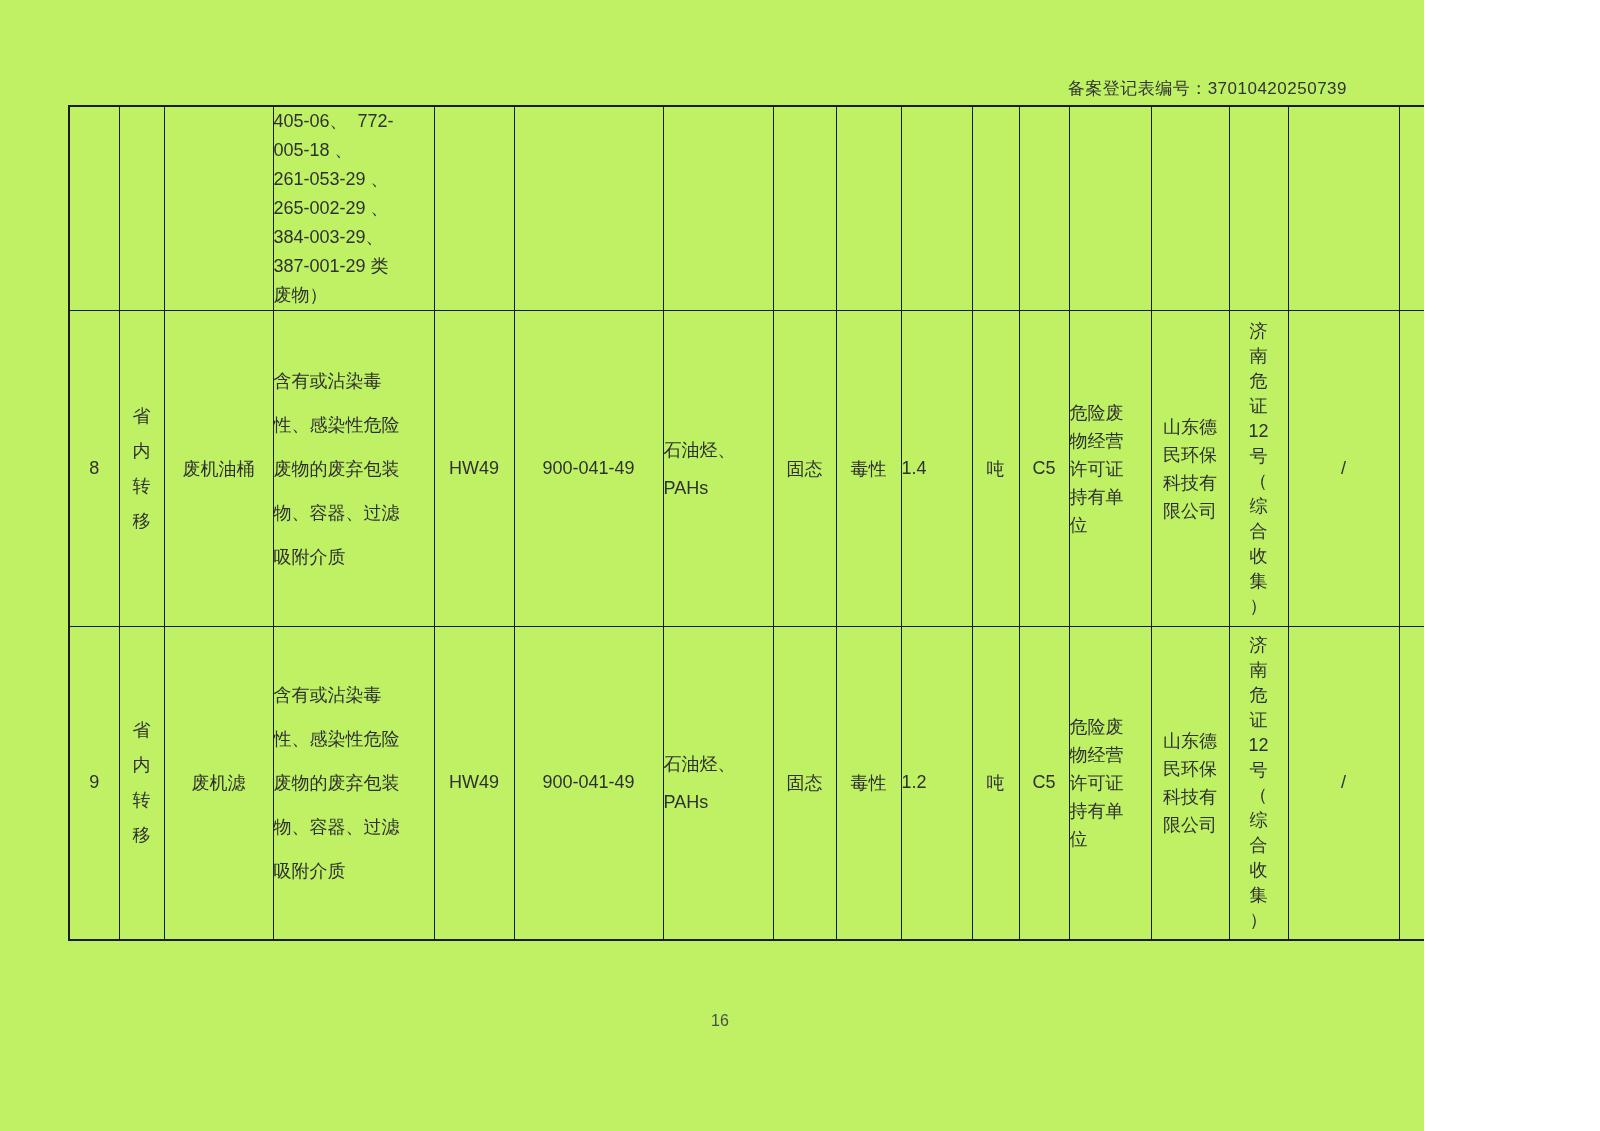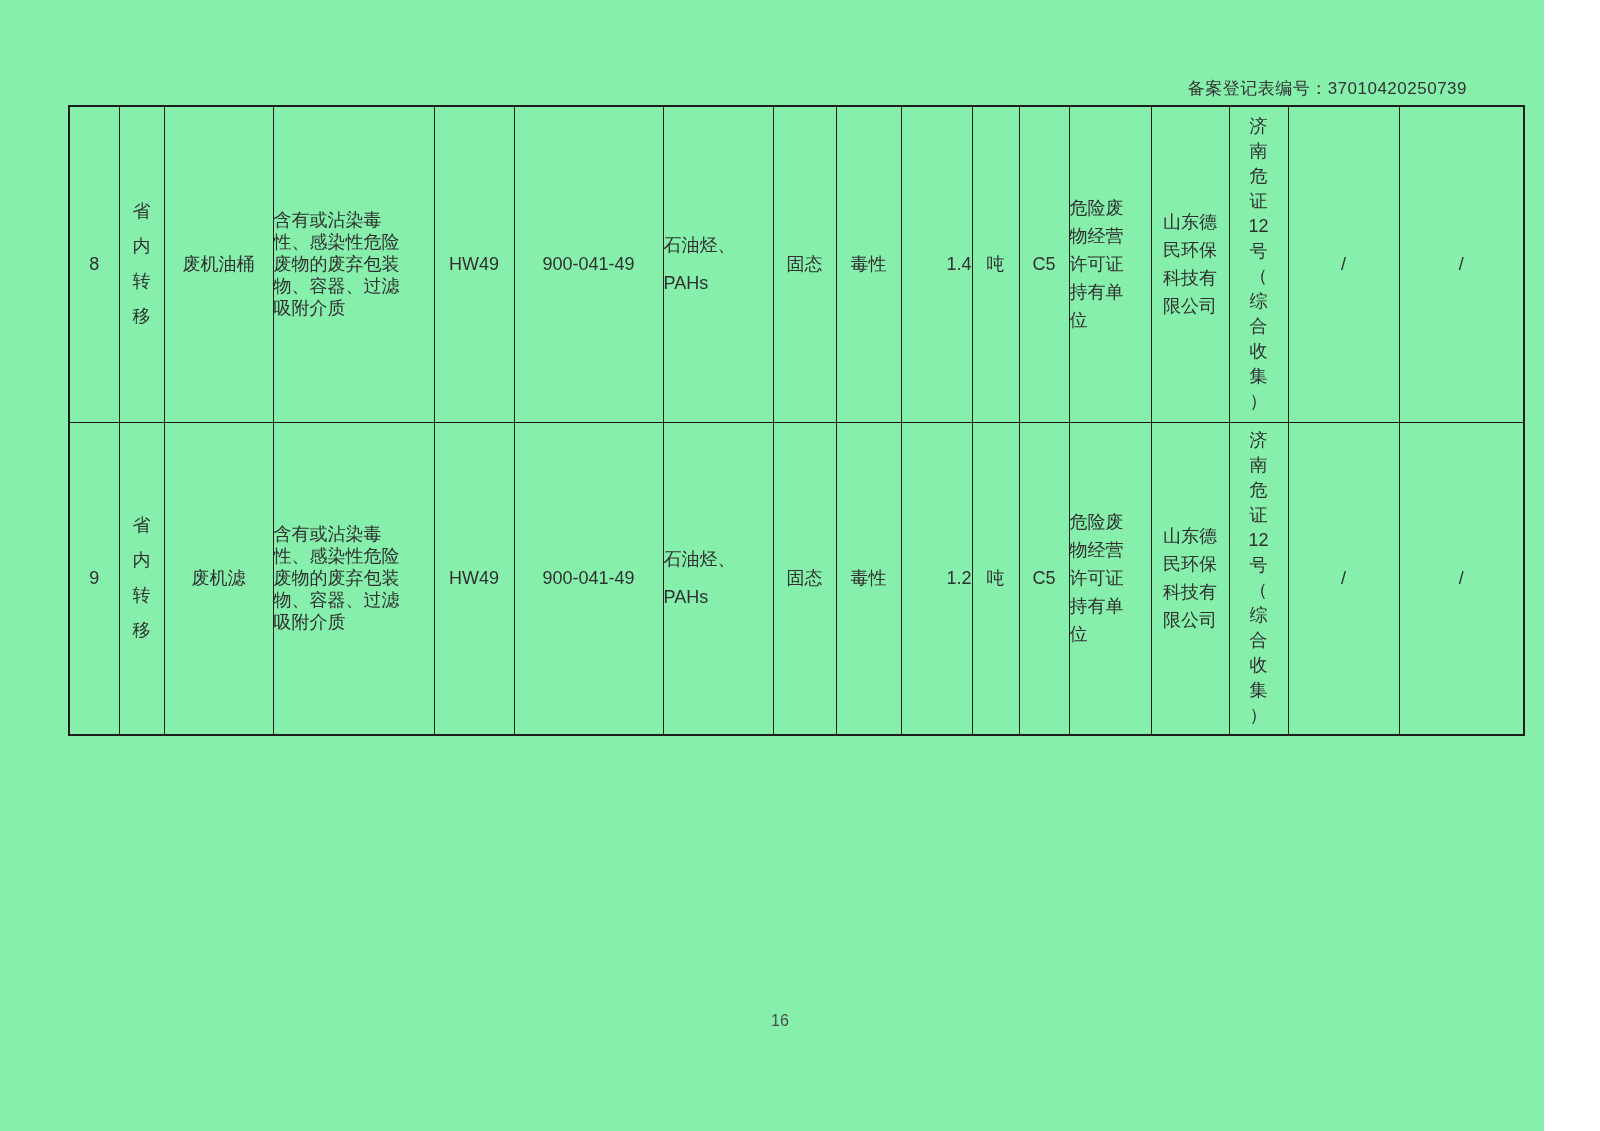--- a/index.html
+++ b/index.html
@@ -3,23 +3,23 @@
 <meta charset="utf-8">
 <style>
   html, body {
     margin: 0;
     padding: 0;
     background: #ffffff;
     font-family: "Liberation Sans", sans-serif;
   }
   .page {
     position: relative;
-    width: 1544px;
+    width: 1424px;
     height: 1131px;
-    background: #86efac;
+    background: #bef264;
     overflow: hidden;
   }
   .record-no {
     position: absolute;
     top: 77px;
     right: 77px;
     font-size: 17px;
     color: #333333;
     letter-spacing: 0.5px;
     white-space: pre;
@@ -42,24 +42,24 @@
     white-space: pre-wrap;
     word-break: break-word;
     overflow: hidden;
   }
   tr.row-cont { height: 204px; }
   tr.row-8    { height: 316px; }
   tr.row-9    { height: 313px; }
 
   td.c { text-align: center; }
   td.l { text-align: left; padding-left: 7px; padding-right: 3px; }
-  td.r { text-align: right; padding-right: 9px; }
+  td.r { padding-right: 9px; }
 
   td.lh-codes    { line-height: 29px; }
-  td.lh-desc     { line-height: 22px; }
+  td.lh-desc     { line-height: 44px; }
   td.lh-vert4    { line-height: 35px; }
   td.lh-comp     { line-height: 38px; }
   td.lh-recv     { line-height: 28px; }
   td.lh-license  { line-height: 25px; }
 
   .page-num {
     position: absolute;
     top: 1012px;
     left: 8px;
     width: 100%;
@@ -90,20 +90,45 @@
         <col style="width:47px">
         <col style="width:50px">
       <col style="width:82px">
         <col style="width:78px">
         <col style="width:59px">
       <col style="width:111px">
         <col style="width:125px">
     </colgroup>
 
     <tbody>
+        <tr class="row-cont">
+      <td class="c"></td>
+      <td class="c"></td>
+      <td class="c"></td>
+      <td class="l lh-codes">405-06、  772-
+005-18 、
+261-053-29 、
+265-002-29 、
+384-003-29、
+387-001-29 类
+废物）</td>
+      <td class="c"></td>
+      <td class="c"></td>
+      <td class="l"></td>
+      <td class="c"></td>
+      <td class="c"></td>
+      <td class="r"></td>
+      <td class="c"></td>
+      <td class="c"></td>
+      <td class="l"></td>
+      <td class="c"></td>
+      <td class="c"></td>
+      <td class="c"></td>
+      <td class="c"></td>
+    </tr>
 
     <tr class="row-8">
       <td class="c">8</td>
       <td class="c lh-vert4">省
 内
 转
 移</td>
       <td class="c">废机油桶</td>
       <td class="l lh-desc">含有或沾染毒
 性、感染性危险

